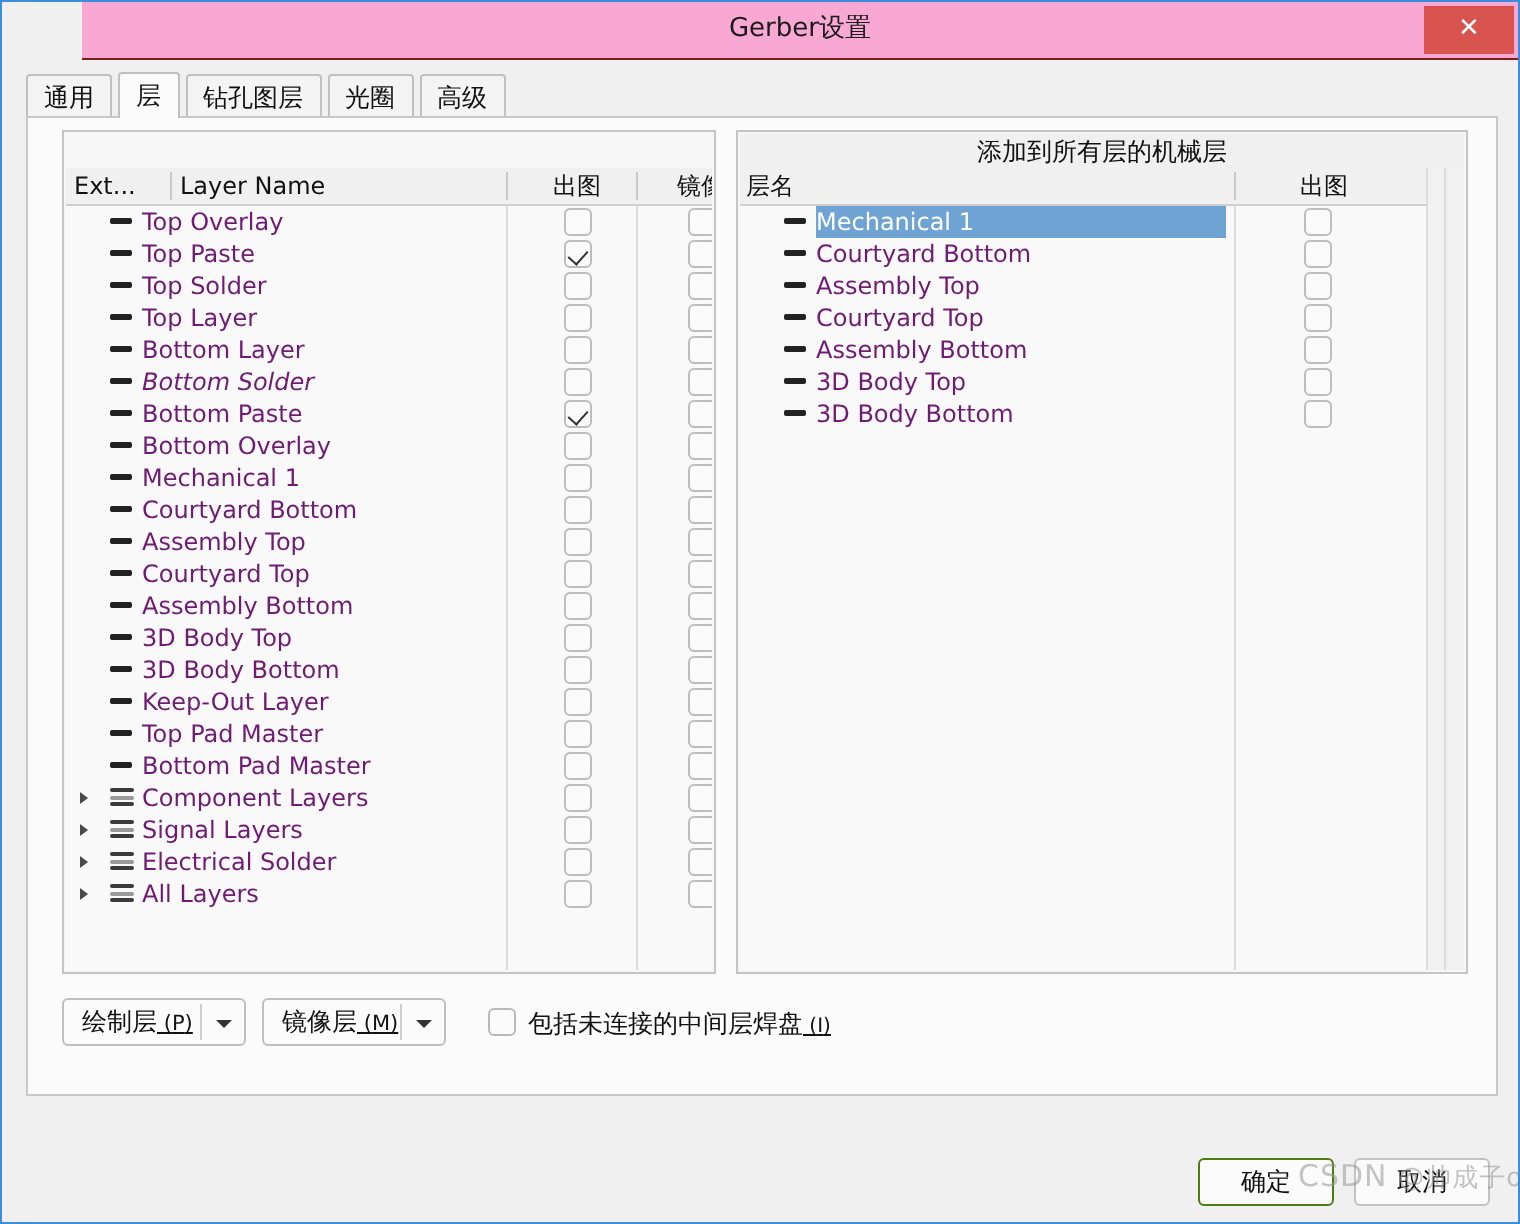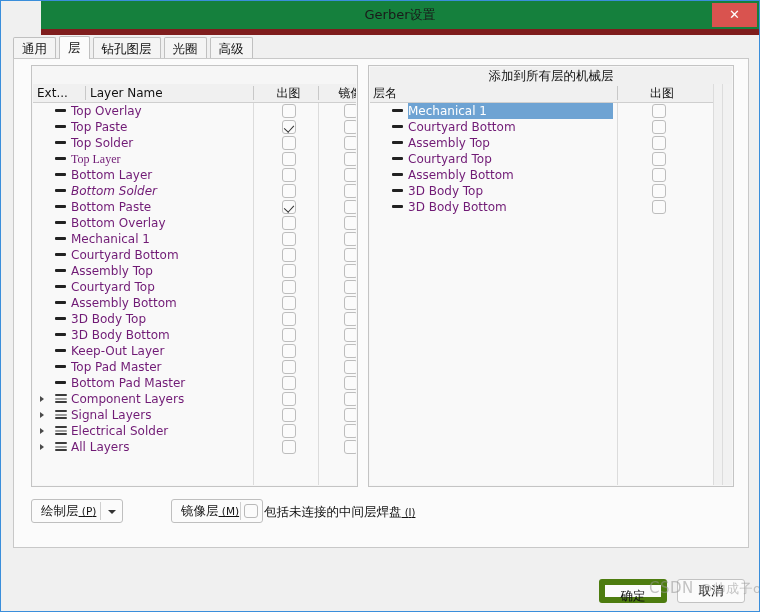--- a/index.html
+++ b/index.html
@@ -18,22 +18,22 @@
     box-sizing: border-box;
     background: #f0f0f0;
     border: 1px solid #3a8edb;
     overflow: hidden;
   }
 
   
   .titlebar {
     position: relative;
     height: 28px;
-    background: #15803d;
-    border-bottom: 6px solid #7f1d1d;
+    background: #f9a8d4;
+    border-bottom: 1px solid #7f1d1d;
     margin-left: 40px;
   }
   .title-text {
     position: absolute;
     left: 0; right: 0; top: 0;
     line-height: 28px;
     text-align: center;
     font-size: 13px;
     color: #1a1a1a;
   }
@@ -318,21 +318,21 @@
     text-align: center;
     font-size: 12.5px;
     color: #111;
     background: #fbfbfb;
     border: 1px solid #c2c2c2;
     border-radius: 3px;
     box-sizing: border-box;
     cursor: pointer;
   }
   .footer-btn.primary {
-    border: 6px solid #4d7c0f;
+    border: 1px solid #4d7c0f;
   }
 
   
   .watermark {
     position: absolute;
     left: 648px;
     top: 578px;
     font-size: 15px;
     color: rgba(150,150,150,0.55);
     white-space: nowrap;
@@ -389,21 +389,21 @@
               <span class="cbx" style="left:311px;top:1px"></span>
             </div>
             <div class="row" style="position: absolute; left: 0px; right: 0px; top: 32px;">
               <span class="glyph-single" style="left:22px;top:6px"></span>
               <span class="lbl" style="left:38px;top:0;">Top Solder</span>
               <span class="cbx" style="left:249px;top:1px"></span>
               <span class="cbx" style="left:311px;top:1px"></span>
             </div>
             <div class="row" style="position: absolute; left: 0px; right: 0px; top: 48px;">
               <span class="glyph-single" style="left:22px;top:6px"></span>
-              <span class="lbl" style="left:38px;top:0;font-family:Liberation Serif, serif;">Top Layer</span>
+              <span class="lbl" style="left:38px;top:0;">Top Layer</span>
               <span class="cbx" style="left:249px;top:1px"></span>
               <span class="cbx" style="left:311px;top:1px"></span>
             </div>
             <div class="row" style="position: absolute; left: 0px; right: 0px; top: 64px;">
               <span class="glyph-single" style="left:22px;top:6px"></span>
               <span class="lbl" style="left:38px;top:0;">Bottom Layer</span>
               <span class="cbx" style="left:249px;top:1px"></span>
               <span class="cbx" style="left:311px;top:1px"></span>
             </div>
             <div class="row" style="position: absolute; left: 0px; right: 0px; top: 80px;">
@@ -584,21 +584,21 @@
     </div>
 
     <div class="btn-split" style="left:17px; top:440px; width:92px;">
       <span class="txt">
         <span>绘制层</span><span class="acc" style="font-size:10.5px;"> (<span>P</span>)</span>
       </span>
       <span class="divider" style="left:68px;"></span>
       <span class="arrow" style="left:76px;"></span>
     </div>
 
-    <div class="btn-split" style="left:117px; top:440px; width:92px;margin-left:40px;">
+    <div class="btn-split" style="left:117px; top:440px; width:92px;">
       <span class="txt">
         <span>镜像层</span><span class="acc" style="font-size:10.5px;"> (<span>M</span>)</span>
       </span>
       <span class="divider" style="left:68px;"></span>
       <span class="arrow" style="left:76px;"></span>
     </div>
 
     <div class="chk-plain" style="left:230px; top:445px;"></div>
     <div class="chk-label" style="left:250px; top:445px;">
       <span>包括未连接的中间层焊盘</span><span class="acc" style="font-size:10px;"> (<span>I</span>)</span>

